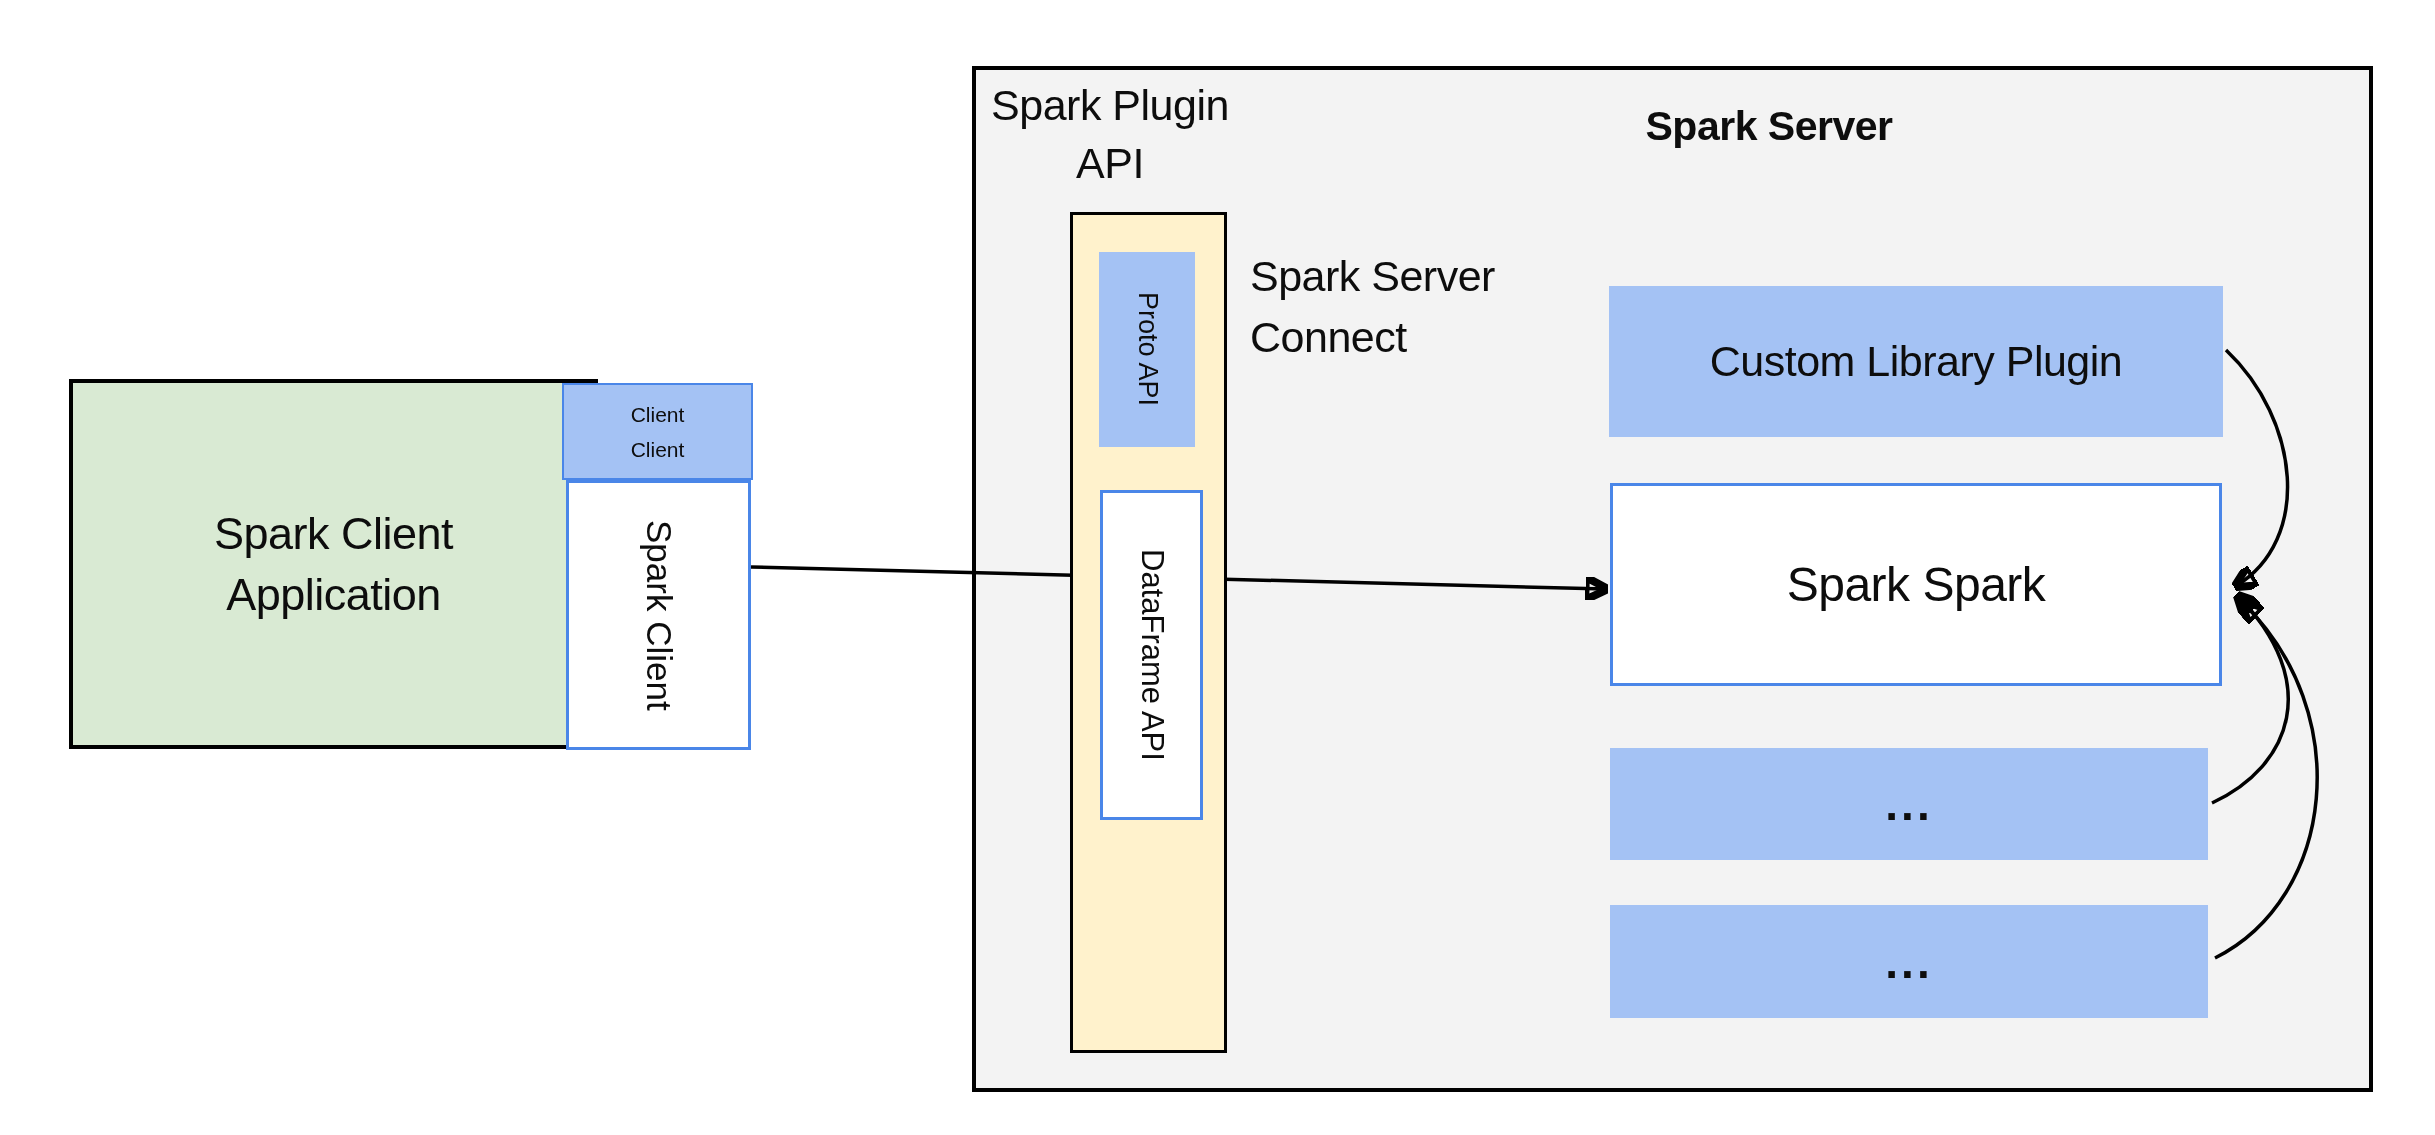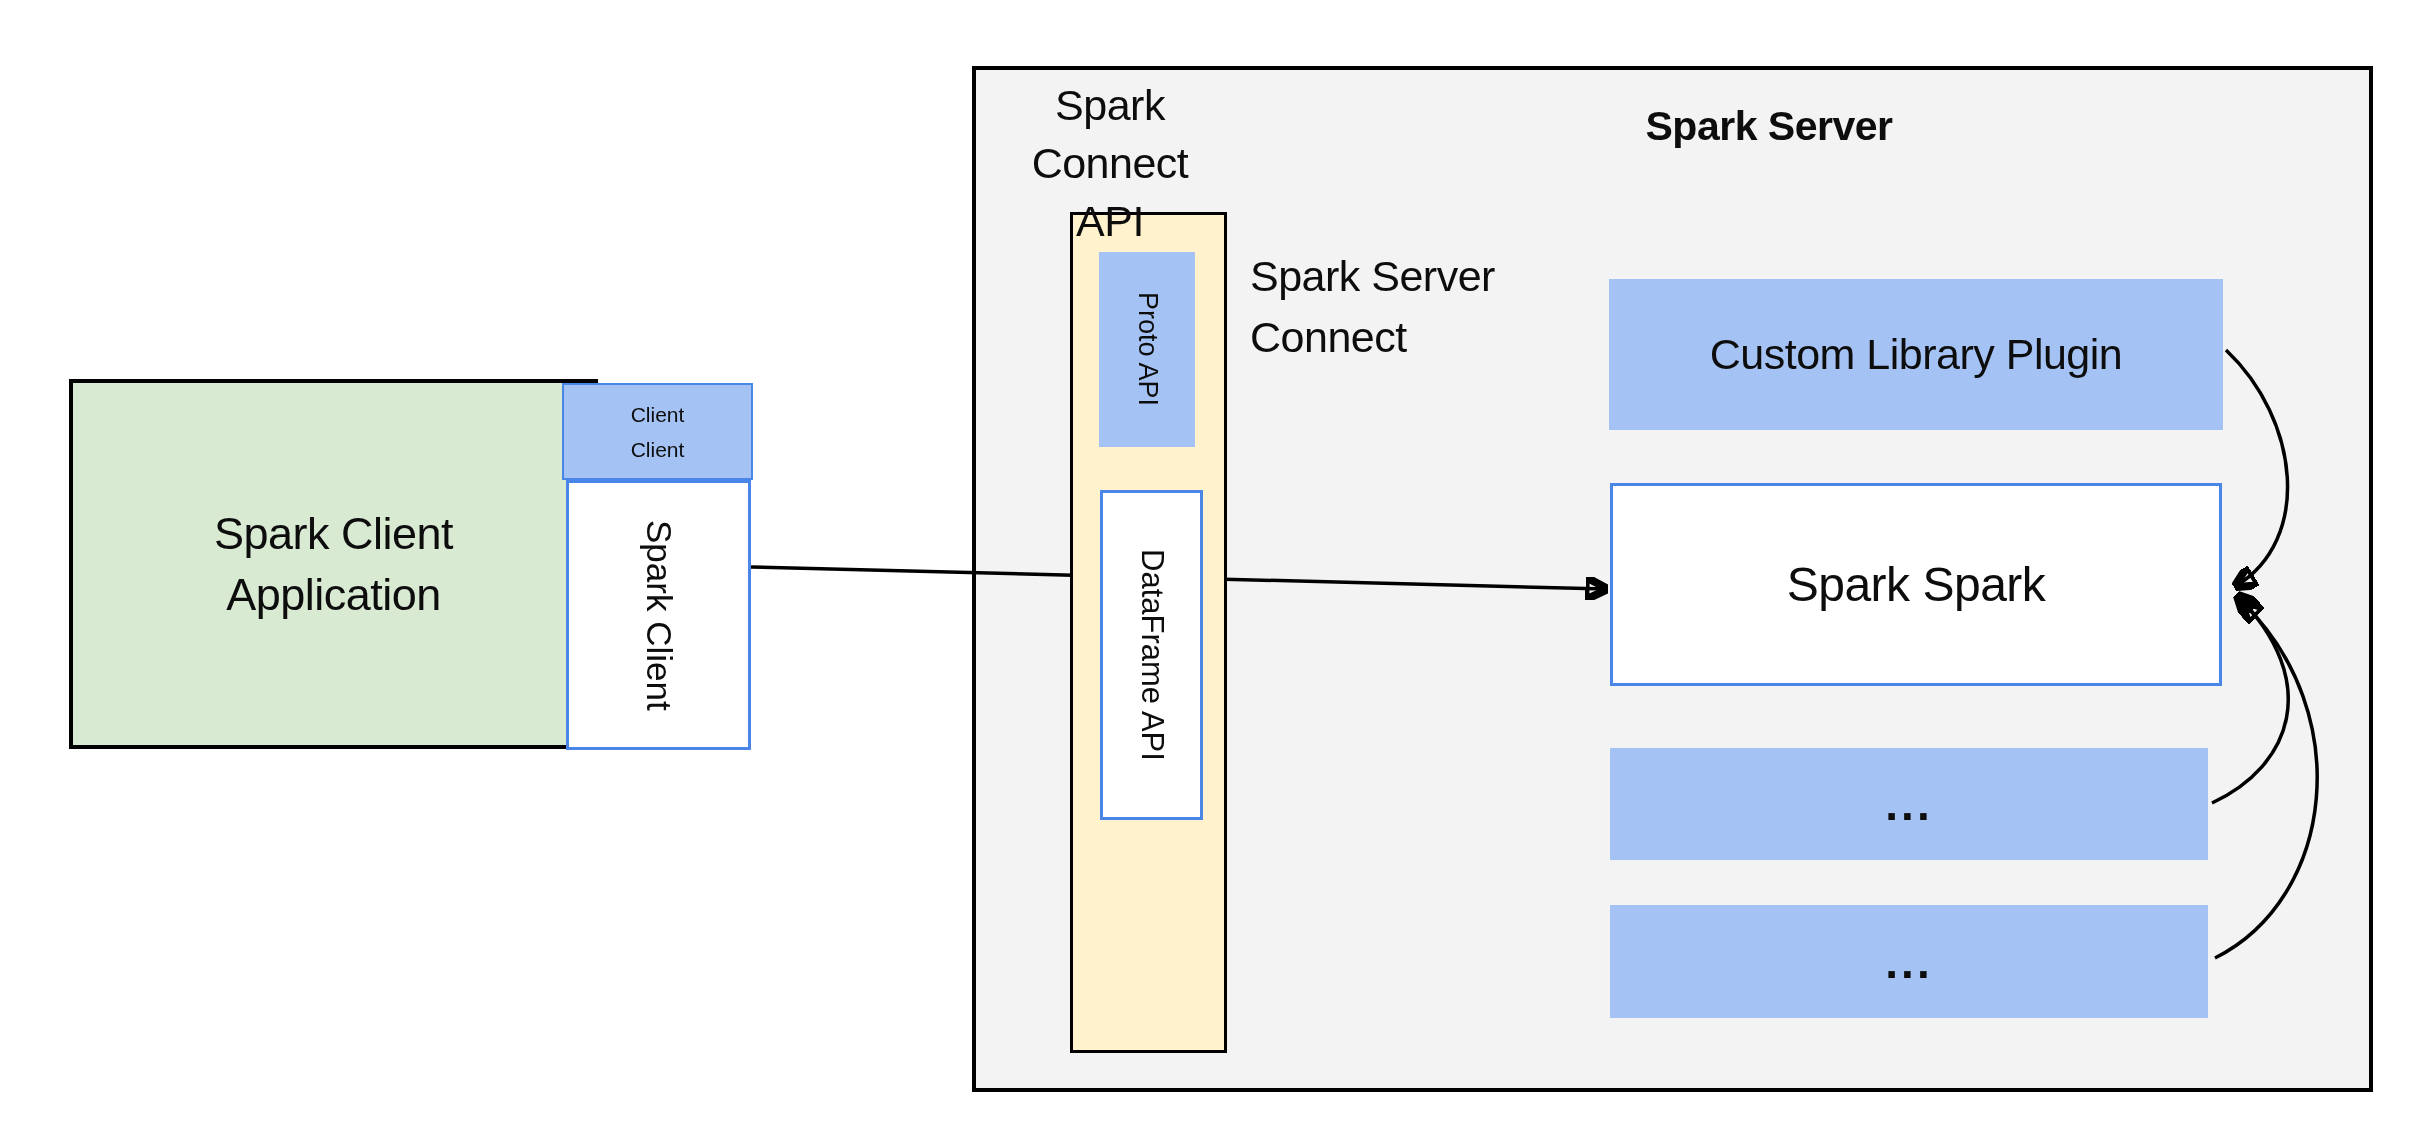--- a/index.html
+++ b/index.html
@@ -32,21 +32,21 @@
   
   .yellow{left:1070px;top:212px;width:157px;height:841px;background:#fff2cc;border:3px solid #000;z-index:5;}
   .proto{left:1099px;top:252px;width:96px;height:195px;background:#a4c2f4;z-index:6;
          display:flex;align-items:center;justify-content:center;}
   .proto .vtext{font-size:27px;}
   .dfapi{left:1100px;top:490px;width:103px;height:330px;background:#ffffff;border:3px solid #4a86e8;z-index:6;
          display:flex;align-items:center;justify-content:center;}
   .dfapi .vtext{font-size:31px;}
 
   
-  .plugin{left:1609px;top:279px;width:614px;height:151px;background:#a4c2f4;z-index:5;
+  .plugin{left:1609px;top:286px;width:614px;height:151px;background:#a4c2f4;z-index:5;
           display:flex;align-items:center;justify-content:center;font-size:43px;letter-spacing:-0.5px;}
   .core{left:1610px;top:483px;width:612px;height:203px;background:#ffffff;border:3px solid #4a86e8;z-index:5;
         display:flex;align-items:center;justify-content:center;font-size:48px;letter-spacing:-0.5px;}
   .more{background:#a4c2f4;z-index:5;display:flex;align-items:center;justify-content:center;
         font-size:46px;font-weight:700;letter-spacing:3px;}
   .more1{left:1610px;top:748px;width:598px;height:112px;}
   .more2{left:1610px;top:905px;width:598px;height:113px;}
 
   
   .lbl{z-index:7;}
@@ -109,21 +109,21 @@
 
   <div class="abs more more1">
     <span>...</span>
   </div>
 
   <div class="abs more more2">
     <span>...</span>
   </div>
 
   <div class="abs lbl connect-label">
-    <span>Spark Connect</span><br>
+    <span>Spark Plugin</span><br>
     <span>API</span>
   </div>
 
   <div class="abs lbl serverlib-label">
     <span>Spark Server</span><br>
     <span>Connect</span>
   </div>
 
   <div class="abs lbl server-title">Spark Server</div>
 

